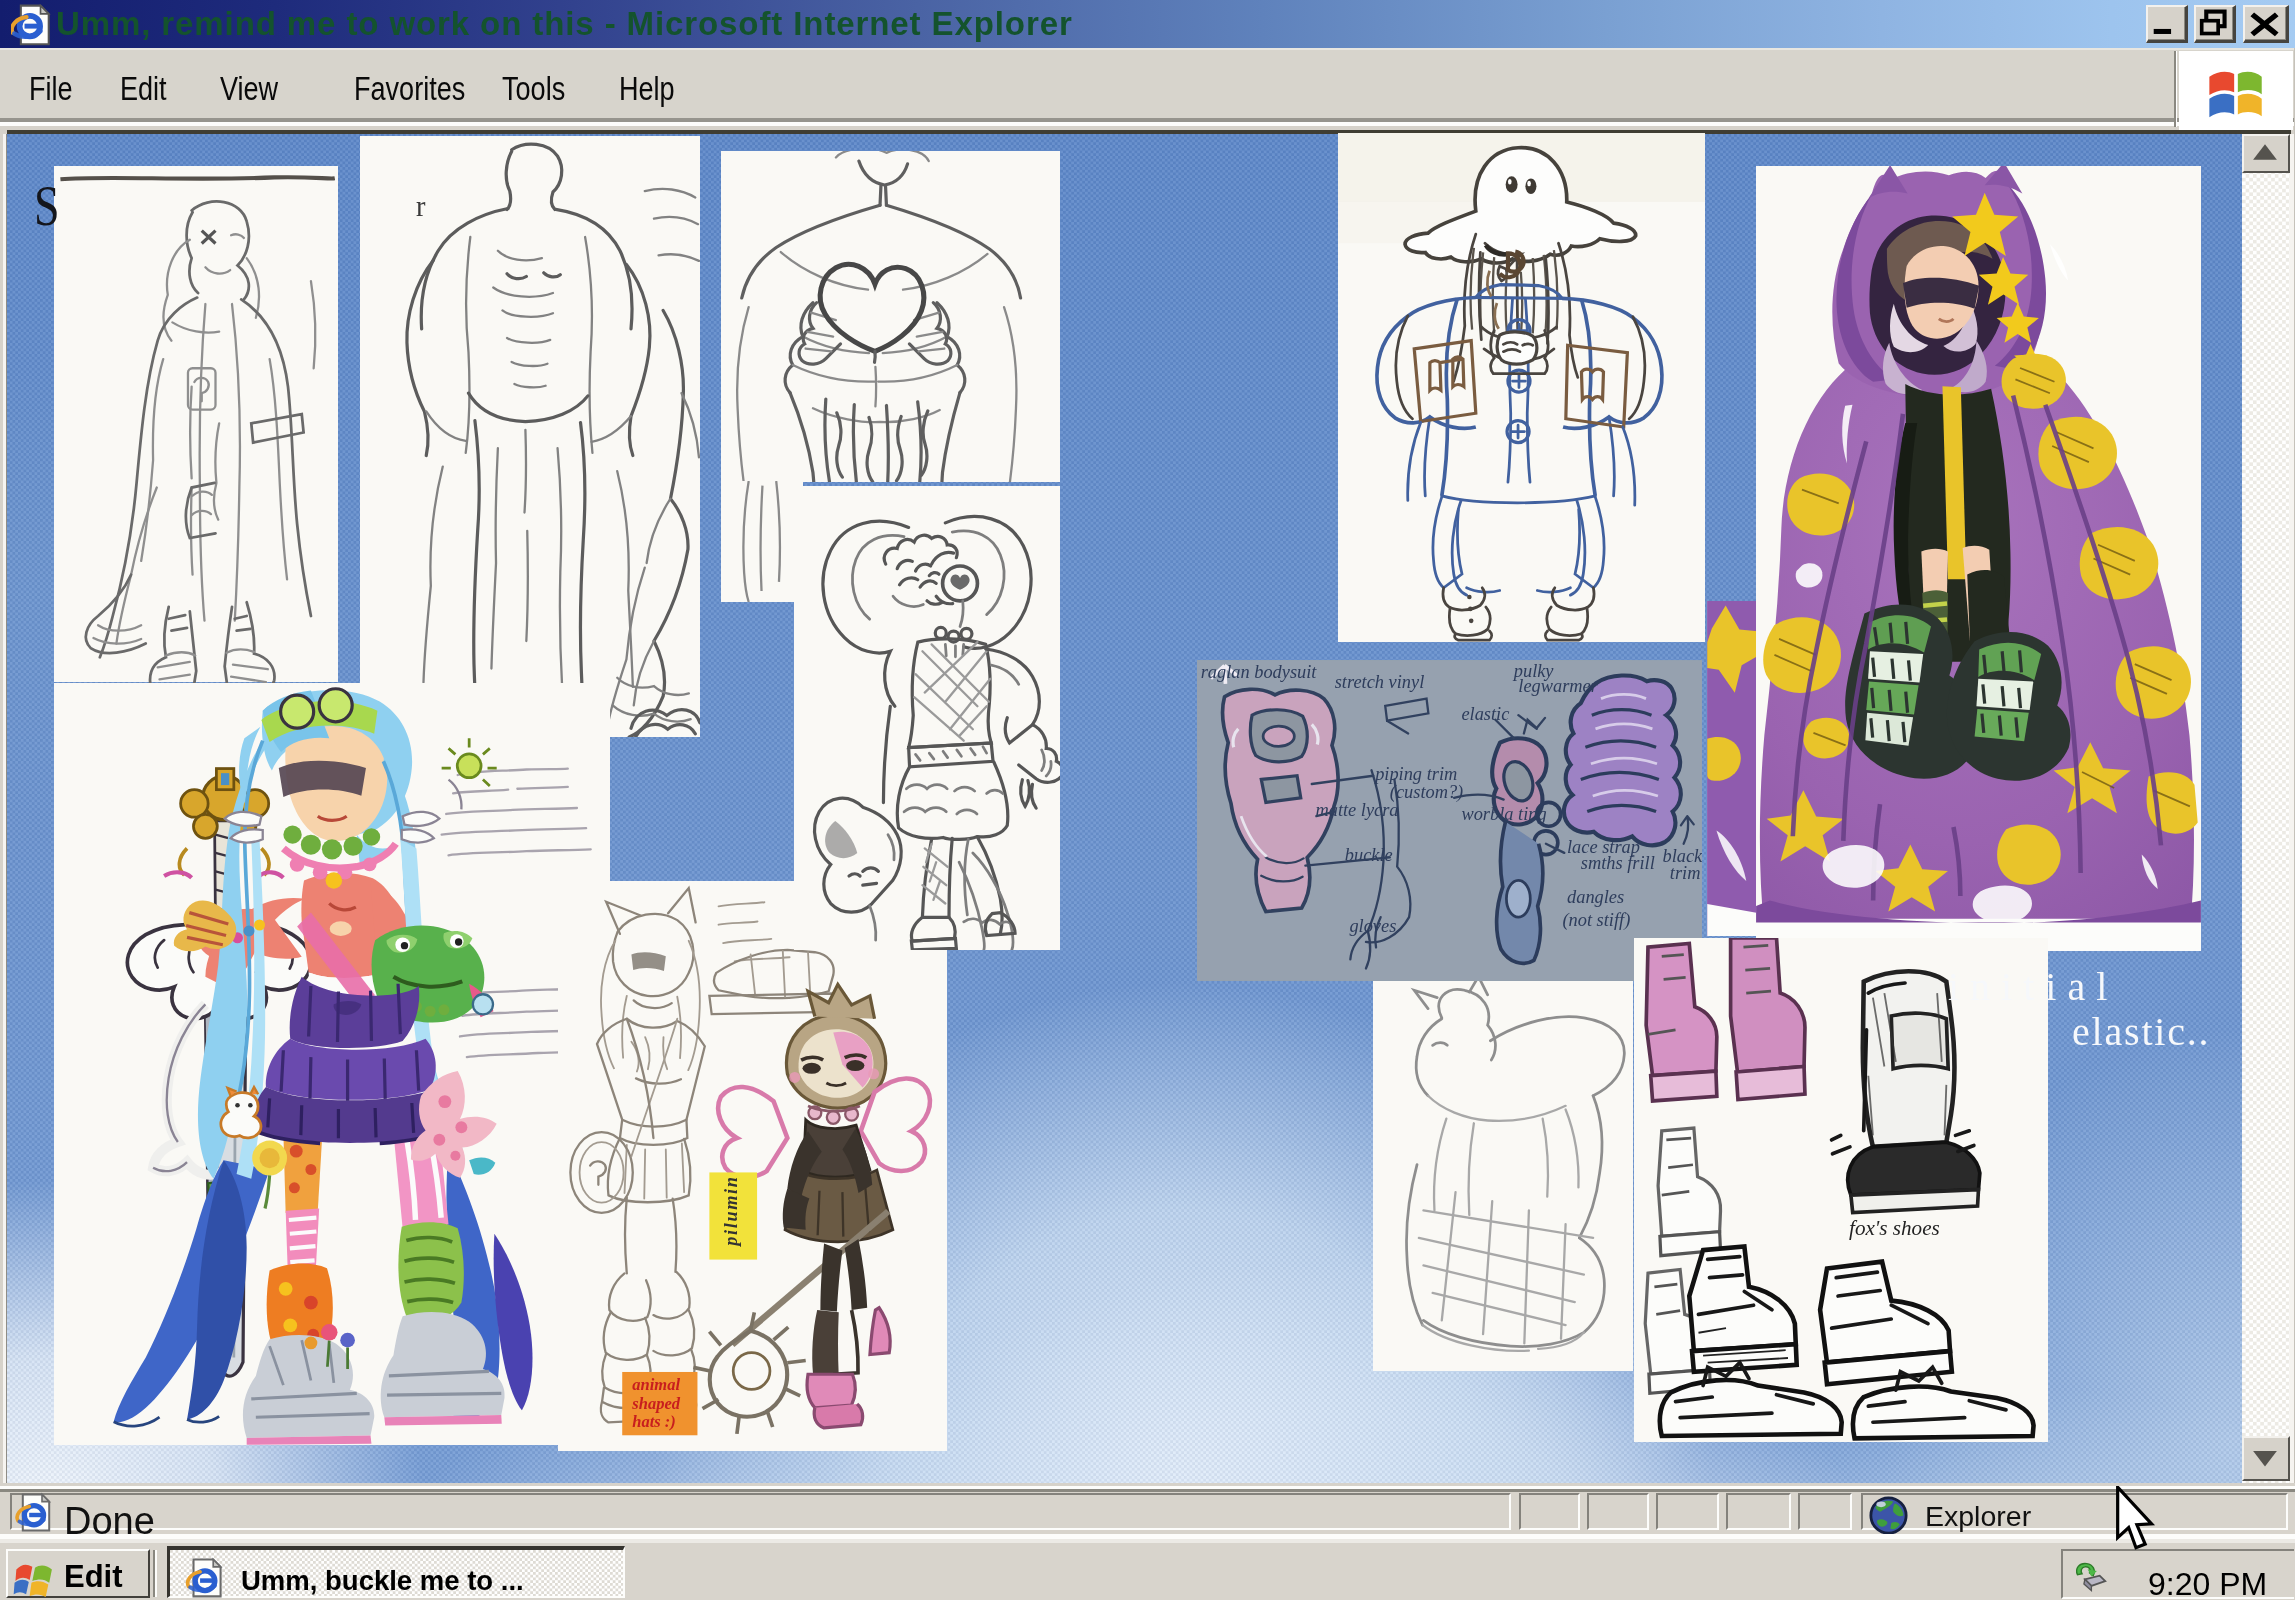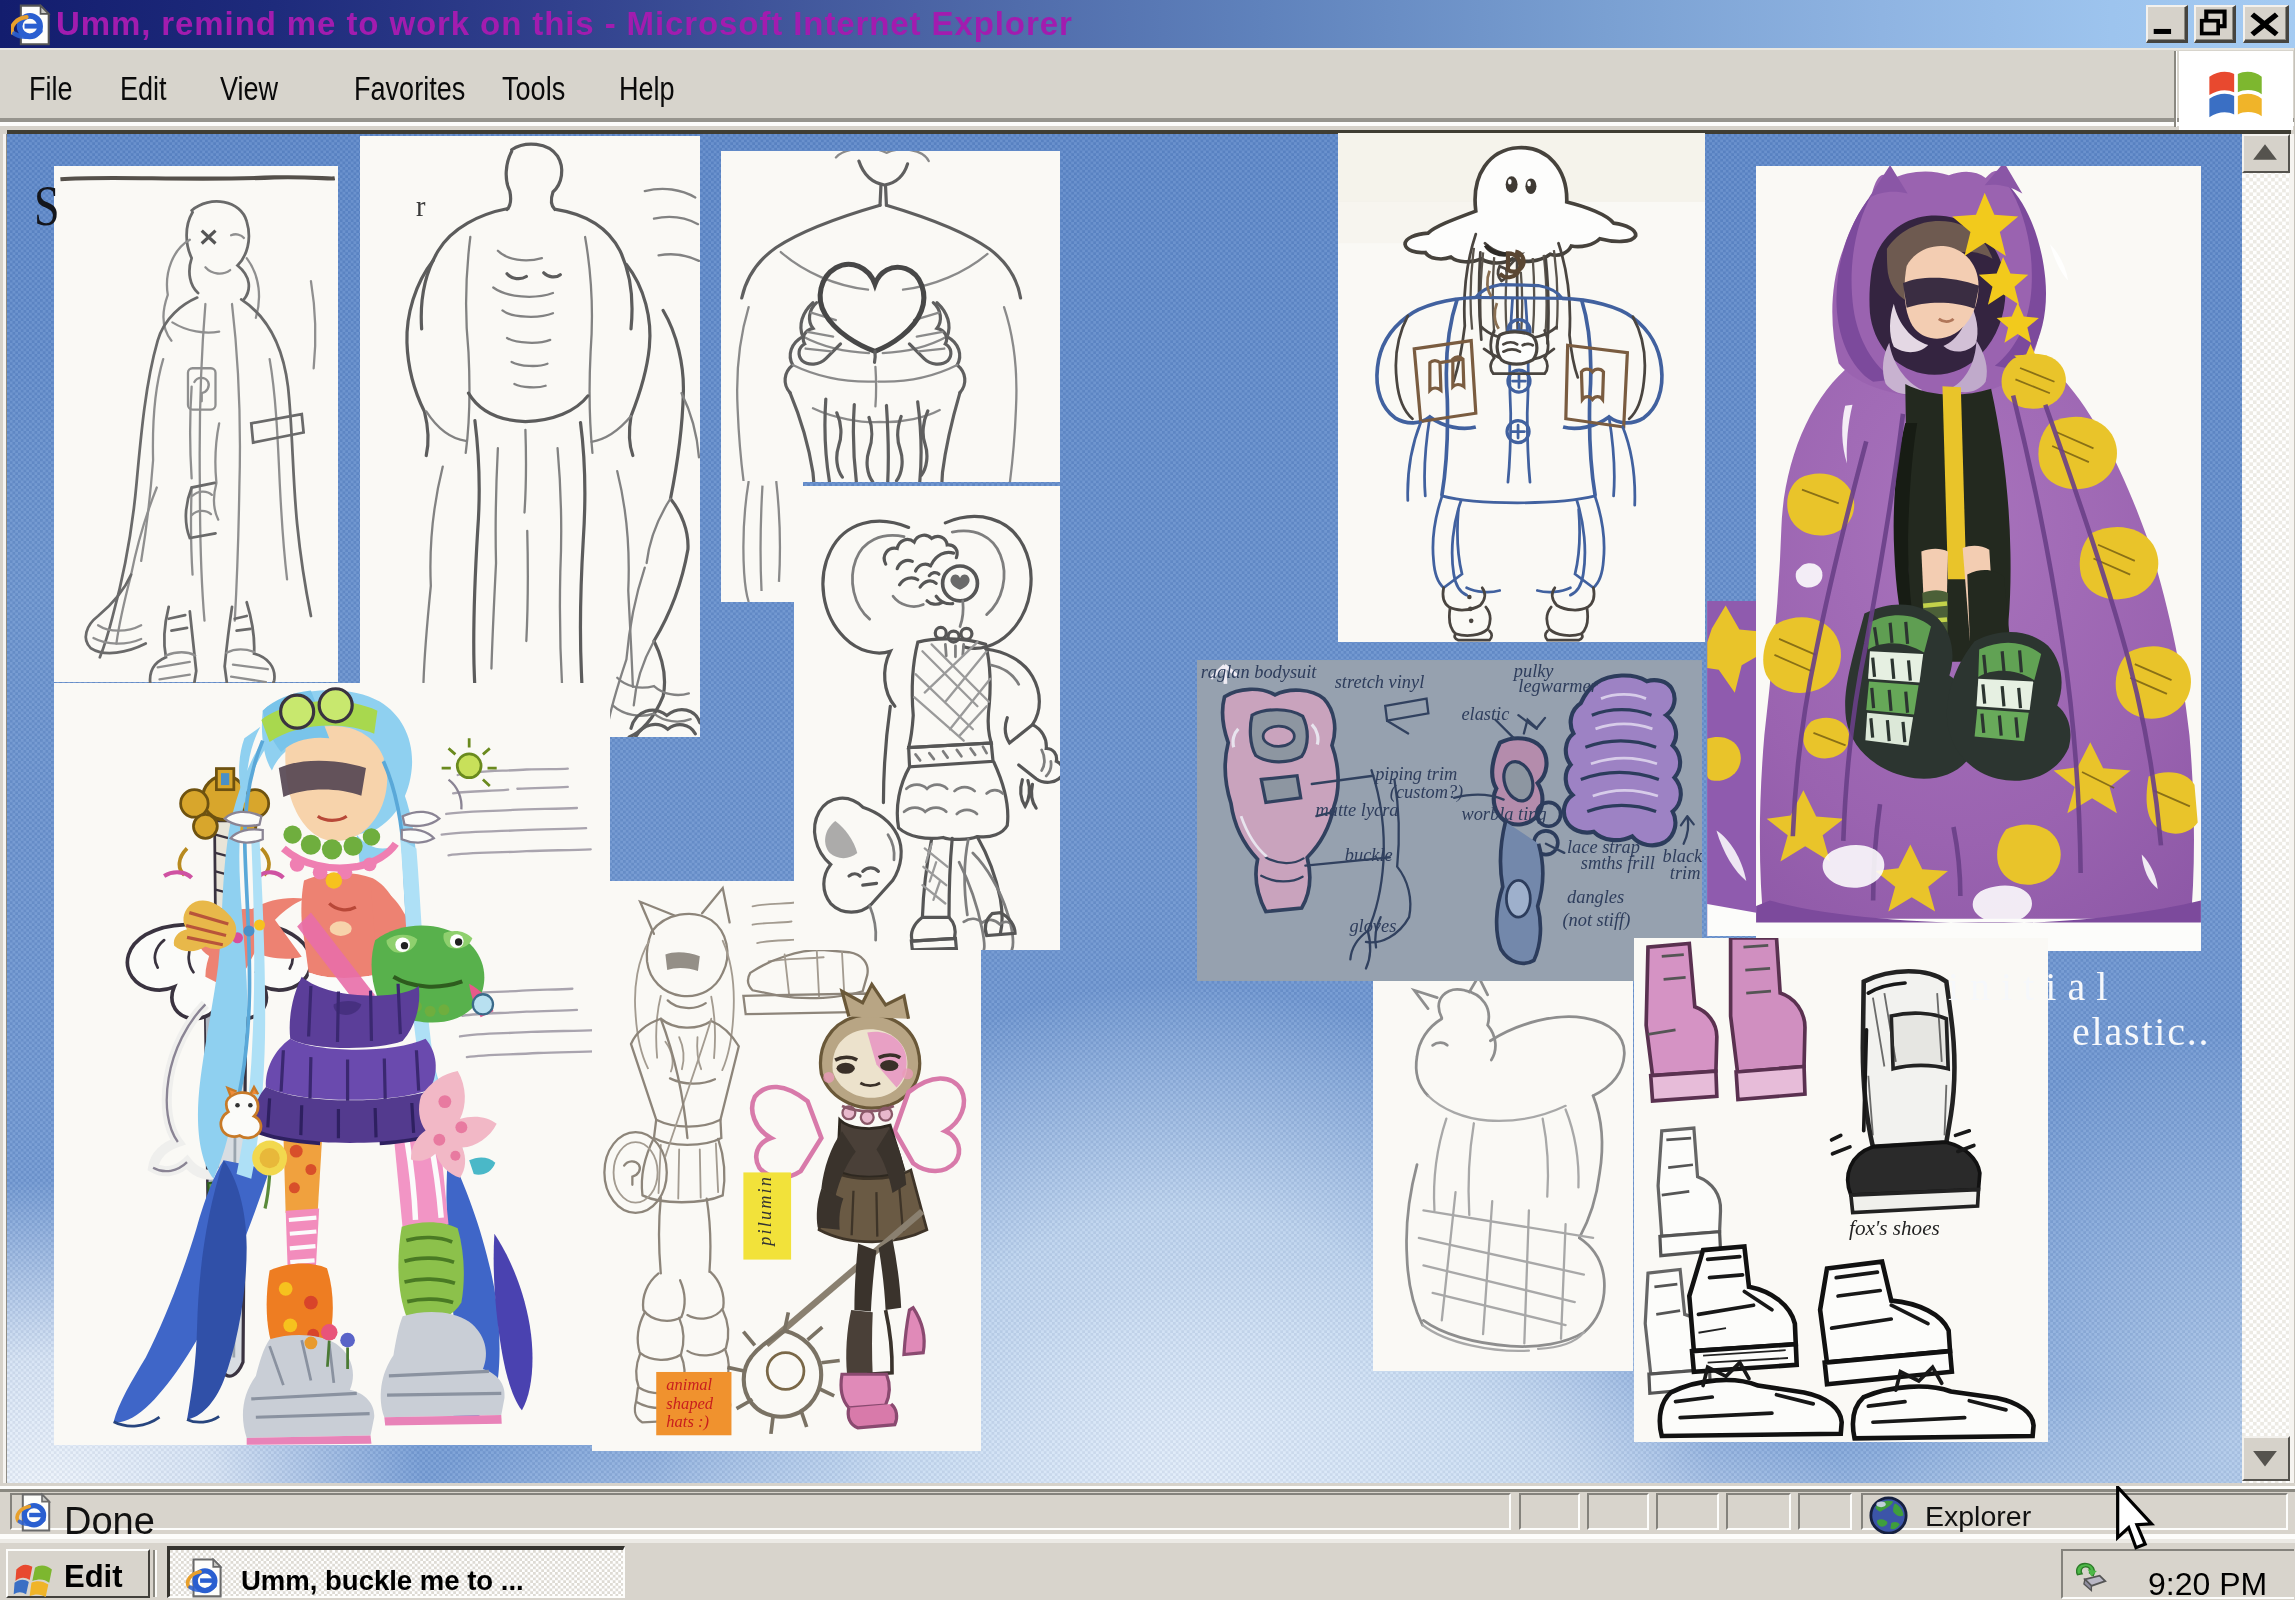--- a/index.html
+++ b/index.html
@@ -2,21 +2,21 @@
 <html style="font-size:7.3px"><head>
 <meta charset="utf-8">
 <style>
 html,body{margin:0;padding:0;}
 body{width:2295px;height:1601px;overflow:hidden;font-family:"Liberation Sans",sans-serif;}
 #root{position:absolute;top:0;left:0;width:2295px;height:1601px;background:#d6d2ca;overflow:hidden;}
 .abs{position:absolute;}
 
 #titlebar{left:0;top:0;width:2295px;height:48px;
  background:linear-gradient(90deg,#131d6e 0%,#1e2b7c 12%,#32428e 25%,#4a63a4 40%,#5f82bc 55%,#7aa0d2 70%,#8fb4e2 82%,#9dc4ee 92%,#a5cbf2 100%);}
-#titletxt{left:56px;top:5px;color:#a21caf;font-size:33px;font-weight:bold;letter-spacing:0.9px;}
+#titletxt{left:56px;top:5px;color:#14532d;font-size:33px;font-weight:bold;letter-spacing:0.9px;}
 .winbtn{top:4.6px;width:42px;height:38px;background:#d6d2ca;border-top:2.8px solid #f3f1ed;border-left:2.8px solid #f3f1ed;border-right:3.2px solid #46443f;border-bottom:3.2px solid #46443f;box-sizing:border-box;}
 .winbtn .inr{position:absolute;left:0;top:0;right:0;bottom:0;border-right:1.8px solid #8a8880;border-bottom:1.8px solid #8a8880;}
 
 #menubar{left:0;top:48px;width:2295px;height:70px;background:#d7d4cc;border-top:2.8px solid #e8e6e0;box-sizing:border-box;}
 .mi{top:70px;color:#0a0a0a;font-size:33px;transform:scaleX(.82);transform-origin:left center;}
 #mb_shadow{left:0;top:118px;width:2295px;height:4.1px;background:#96948d;}
 #mb_white{left:0;top:122px;width:2295px;height:4.1px;background:#fdfdfb;}
 #mb_gray{left:0;top:126px;width:2295px;height:3.7px;background:#d6d2ca;}
 #mb_dark{left:7.3px;top:130px;width:2284px;height:3.7px;background:#3f3d33;}
 #throb_sep{left:2174px;top:51px;width:1.8px;height:76px;background:#8a8880;border-right:1.8px solid #fff;}
@@ -659,21 +659,21 @@
 
 <circle cx="600" cy="1415" r="18" fill="#e8547a"></circle>
         <circle cx="640" cy="1432" r="16" fill="#5a64c8"></circle>
         <circle cx="560" cy="1438" r="14" fill="#e89a2c"></circle>
 <path d="M600 1433 L596 1490 M640 1448 L640 1495" stroke="#4a7a34" stroke-width="6" fill="none"></path>
 
 <circle cx="905" cy="180" r="26" fill="#c8e05a" stroke="#6a8a1e" stroke-width="6"></circle>
 <path d="M905 140 L905 120 M935 155 L950 142 M945 185 L965 185 M935 210 L950 224 M875 155 L860 142 M865 185 L845 185" stroke="#6a8a1e" stroke-width="6" fill="none"></path>
 <path d="M860 210 C880 225 890 250 888 275" stroke="#8a8494" stroke-width="5" fill="none"></path>
 </svg></div>
- <div class="panel" id="p6" style="left:592px;top:881px;width:389px;height:570px;"><svg viewBox="0 0 848 1242" style="width:389px;height:570px;">
+ <div class="panel" id="p6" style="left:558px;top:881px;width:389px;height:570px;font-weight:bold;"><svg viewBox="0 0 848 1242" style="width:389px;height:570px;">
 <style>
 .f{fill:none;stroke:#a39b90;stroke-width:4;stroke-linecap:round}
 .fd{fill:none;stroke:#8d857a;stroke-width:5;stroke-linecap:round}
 .bn{fill:none;stroke:#7a6848;stroke-width:6;stroke-linecap:round}
 </style>
 
 <g class="f">
 <path d="M350 55 C380 48 420 50 450 46 M350 95 C375 90 405 92 435 88"></path>
 <path d="M360 135 C390 128 430 130 465 126"></path>
 <path d="M385 175 C420 168 465 170 505 166"></path>

